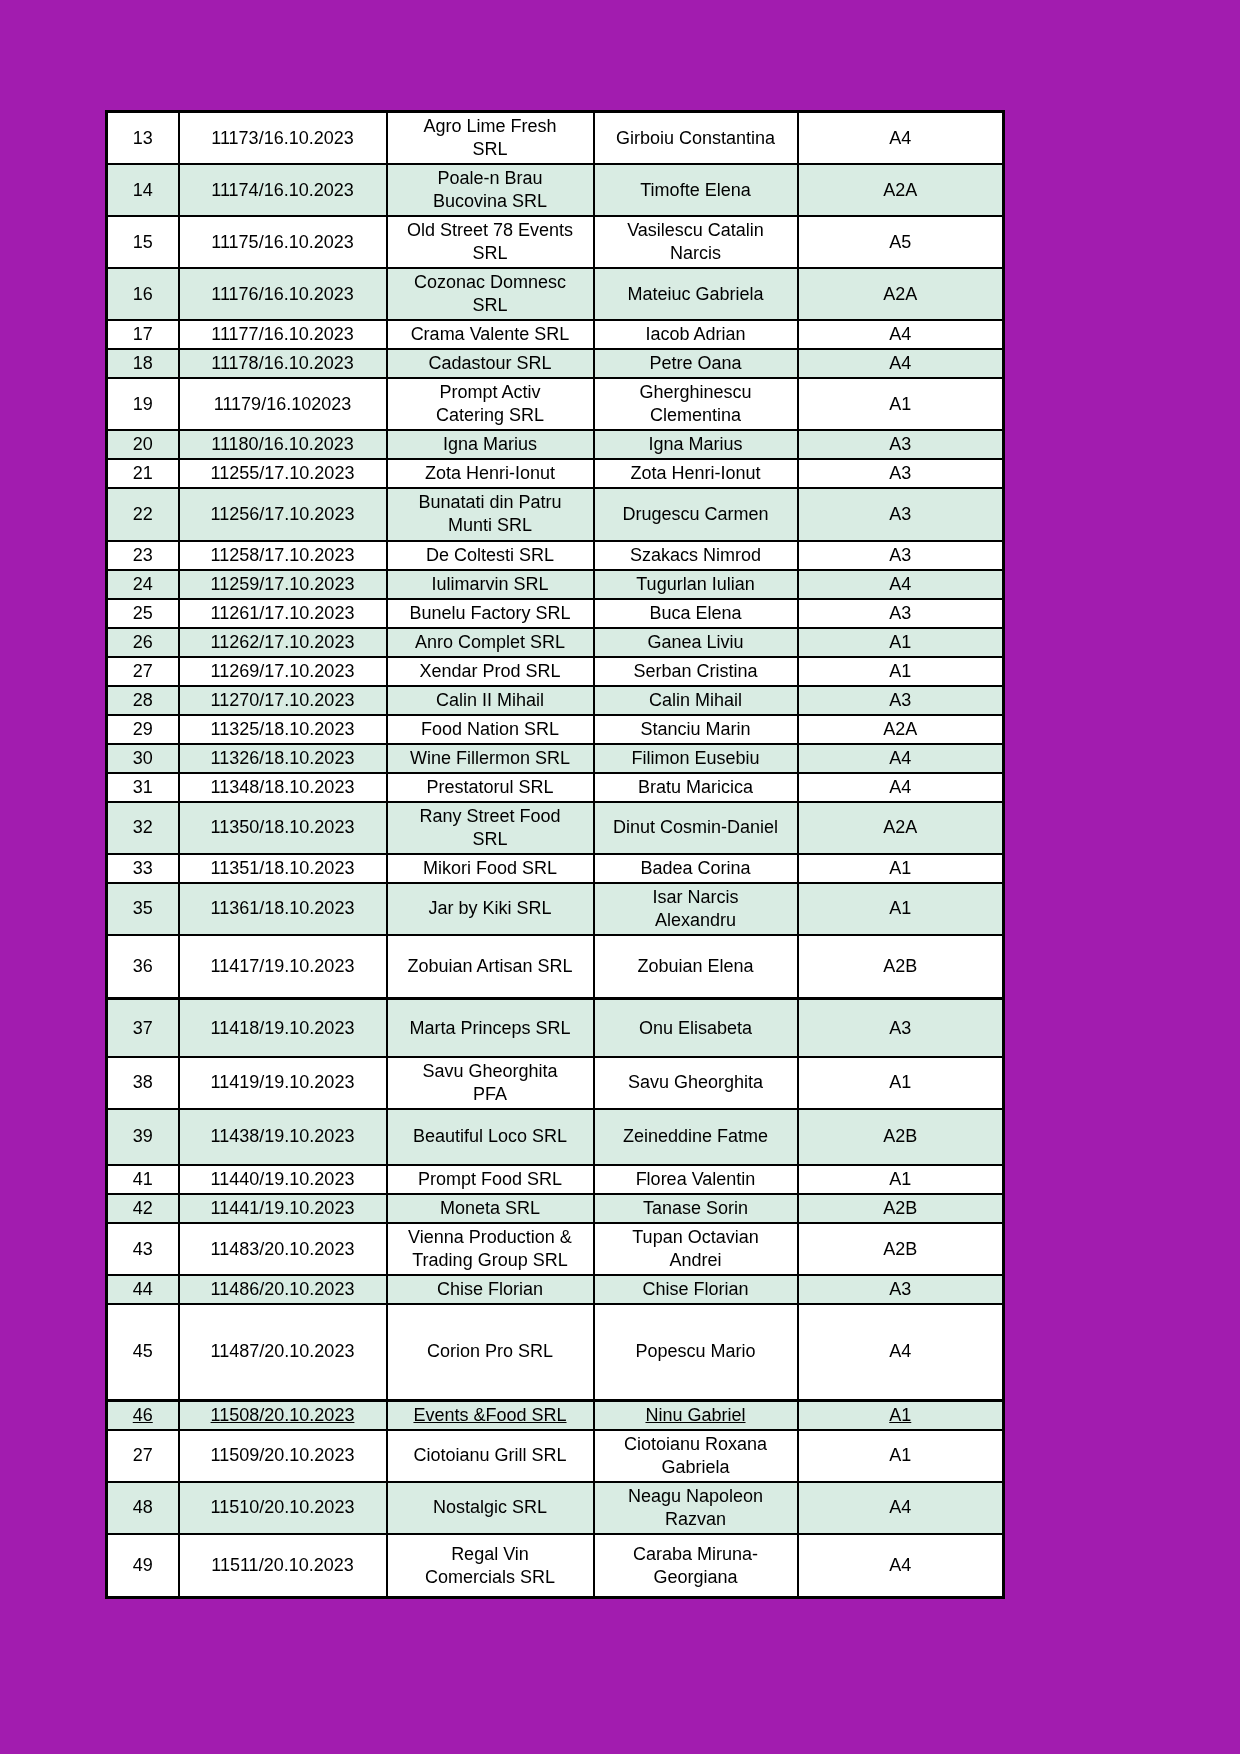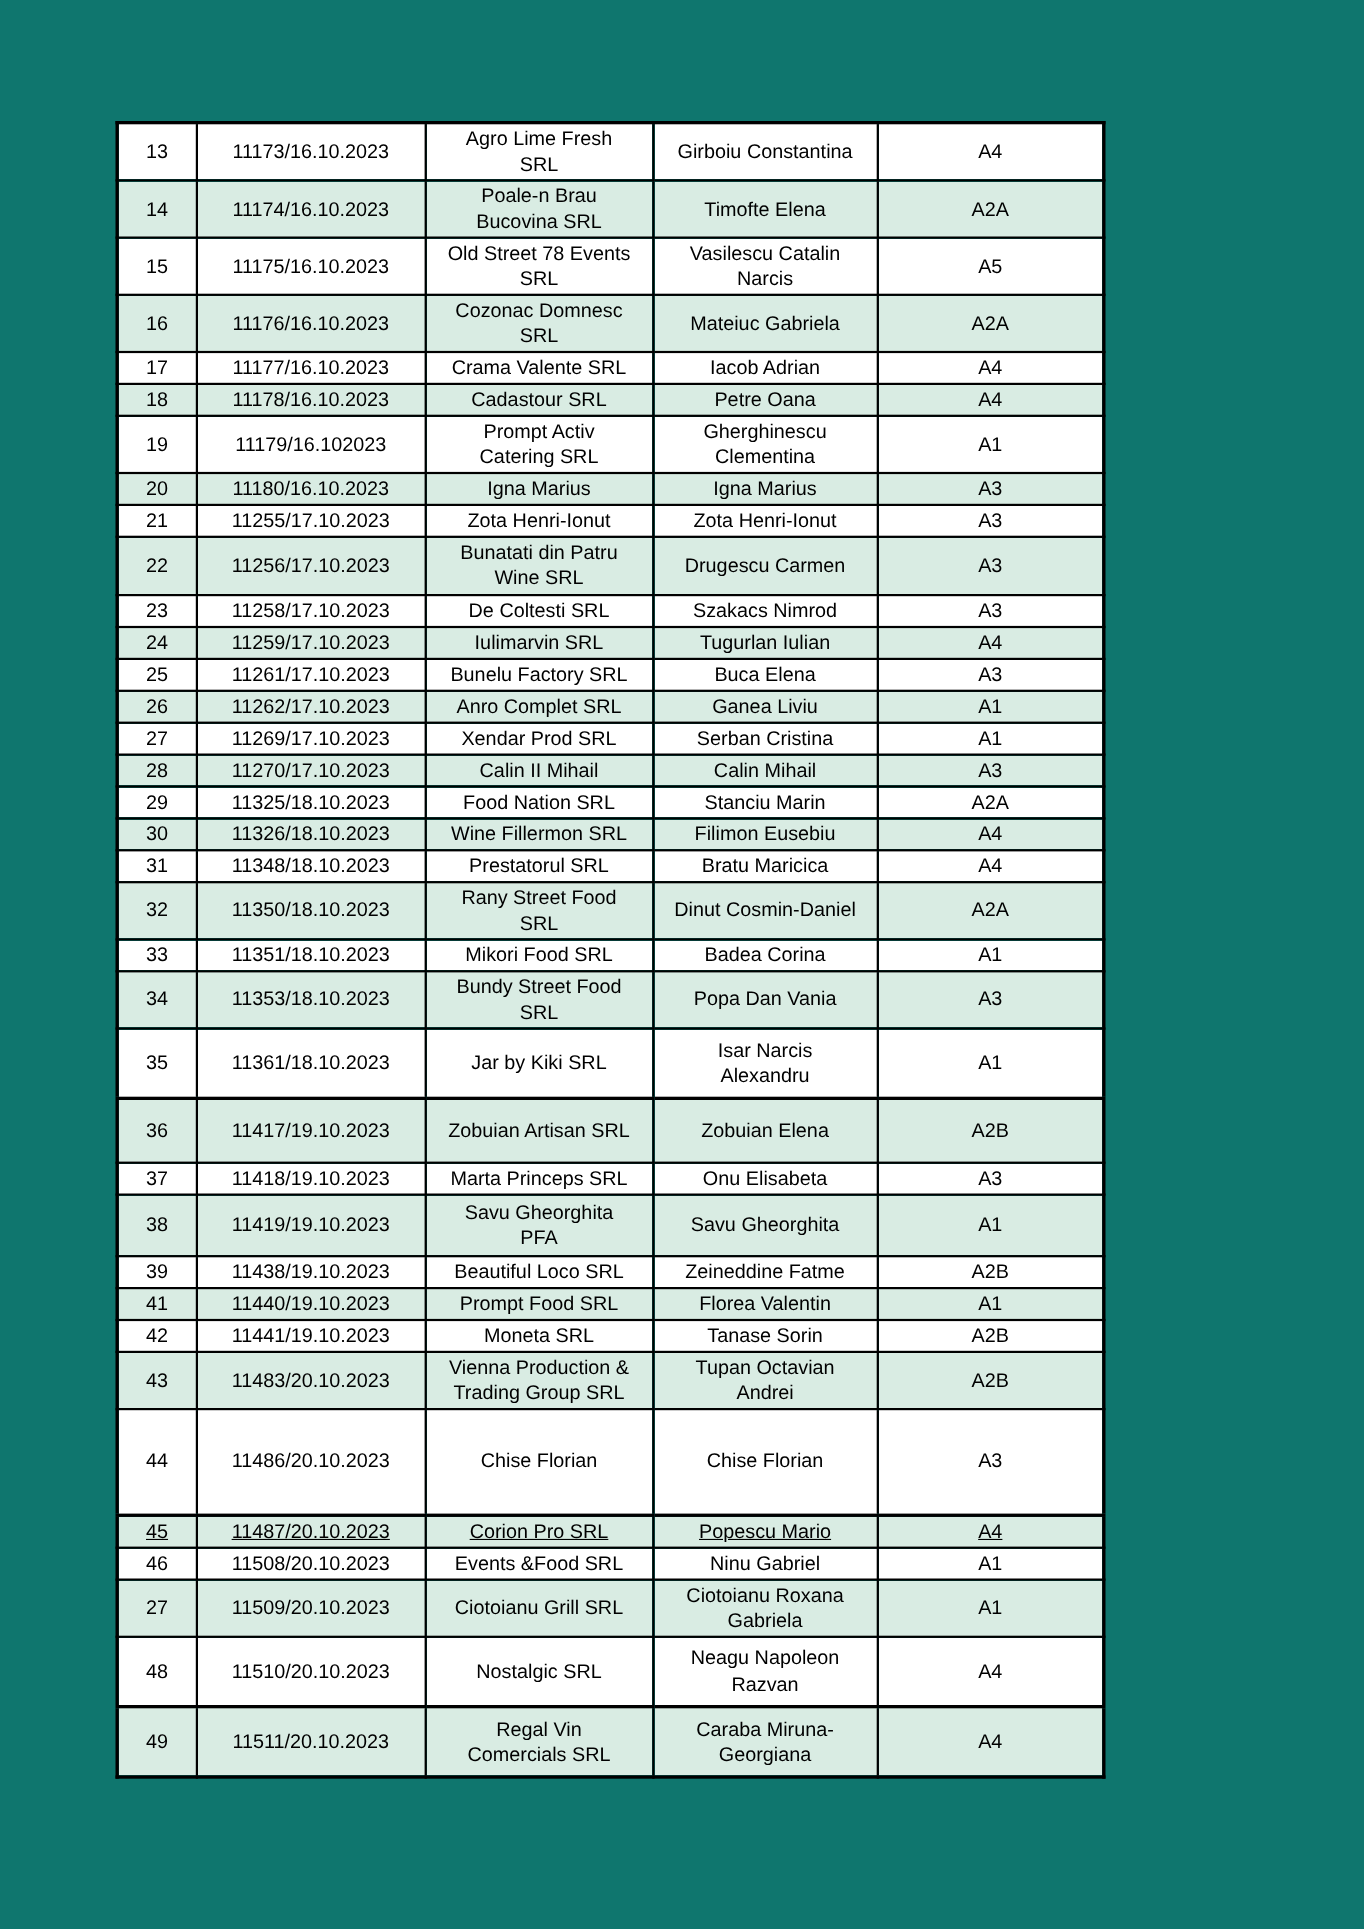--- a/index.html
+++ b/index.html
@@ -5,21 +5,21 @@
   html, body {
     margin: 0;
     padding: 0;
     background: #ffffff;
     font-family: "Liberation Sans", "DejaVu Sans", sans-serif;
   }
   .page {
     position: relative;
     width: 1240px;
     height: 1754px;
-    background: #0f766e;
+    background: #a21caf;
     overflow: hidden;
   }
   table.reg-table {
     position: absolute;
     left: 105px;
     top: 110px;
     width: 897px;
     border-collapse: collapse;
     table-layout: fixed;
     border: 3px solid #000000;
@@ -139,21 +139,21 @@
           <td>21</td>
           <td>11255/17.10.2023</td>
           <td>Zota Henri-Ionut</td>
           <td>Zota Henri-Ionut</td>
           <td>A3</td>
         </tr>
         <tr>
           <td>22</td>
           <td>11256/17.10.2023</td>
           <td>Bunatati din Patru
-Wine SRL</td>
+Munti SRL</td>
           <td>Drugescu Carmen</td>
           <td>A3</td>
         </tr>
         <tr>
           <td>23</td>
           <td>11258/17.10.2023</td>
           <td>De Coltesti SRL</td>
           <td>Szakacs Nimrod</td>
           <td>A3</td>
         </tr>
@@ -220,28 +220,20 @@
 SRL</td>
           <td>Dinut Cosmin-Daniel</td>
           <td>A2A</td>
         </tr>
         <tr>
           <td>33</td>
           <td>11351/18.10.2023</td>
           <td>Mikori Food SRL</td>
           <td>Badea Corina</td>
           <td>A1</td>
-        </tr>
-        <tr>
-          <td>34</td>
-          <td>11353/18.10.2023</td>
-          <td>Bundy Street Food
-SRL</td>
-          <td>Popa Dan Vania</td>
-          <td>A3</td>
         </tr>
         <tr>
           <td>35</td>
           <td>11361/18.10.2023</td>
           <td>Jar by Kiki SRL</td>
           <td>Isar Narcis
 Alexandru</td>
           <td>A1</td>
         </tr>
         <tr>

